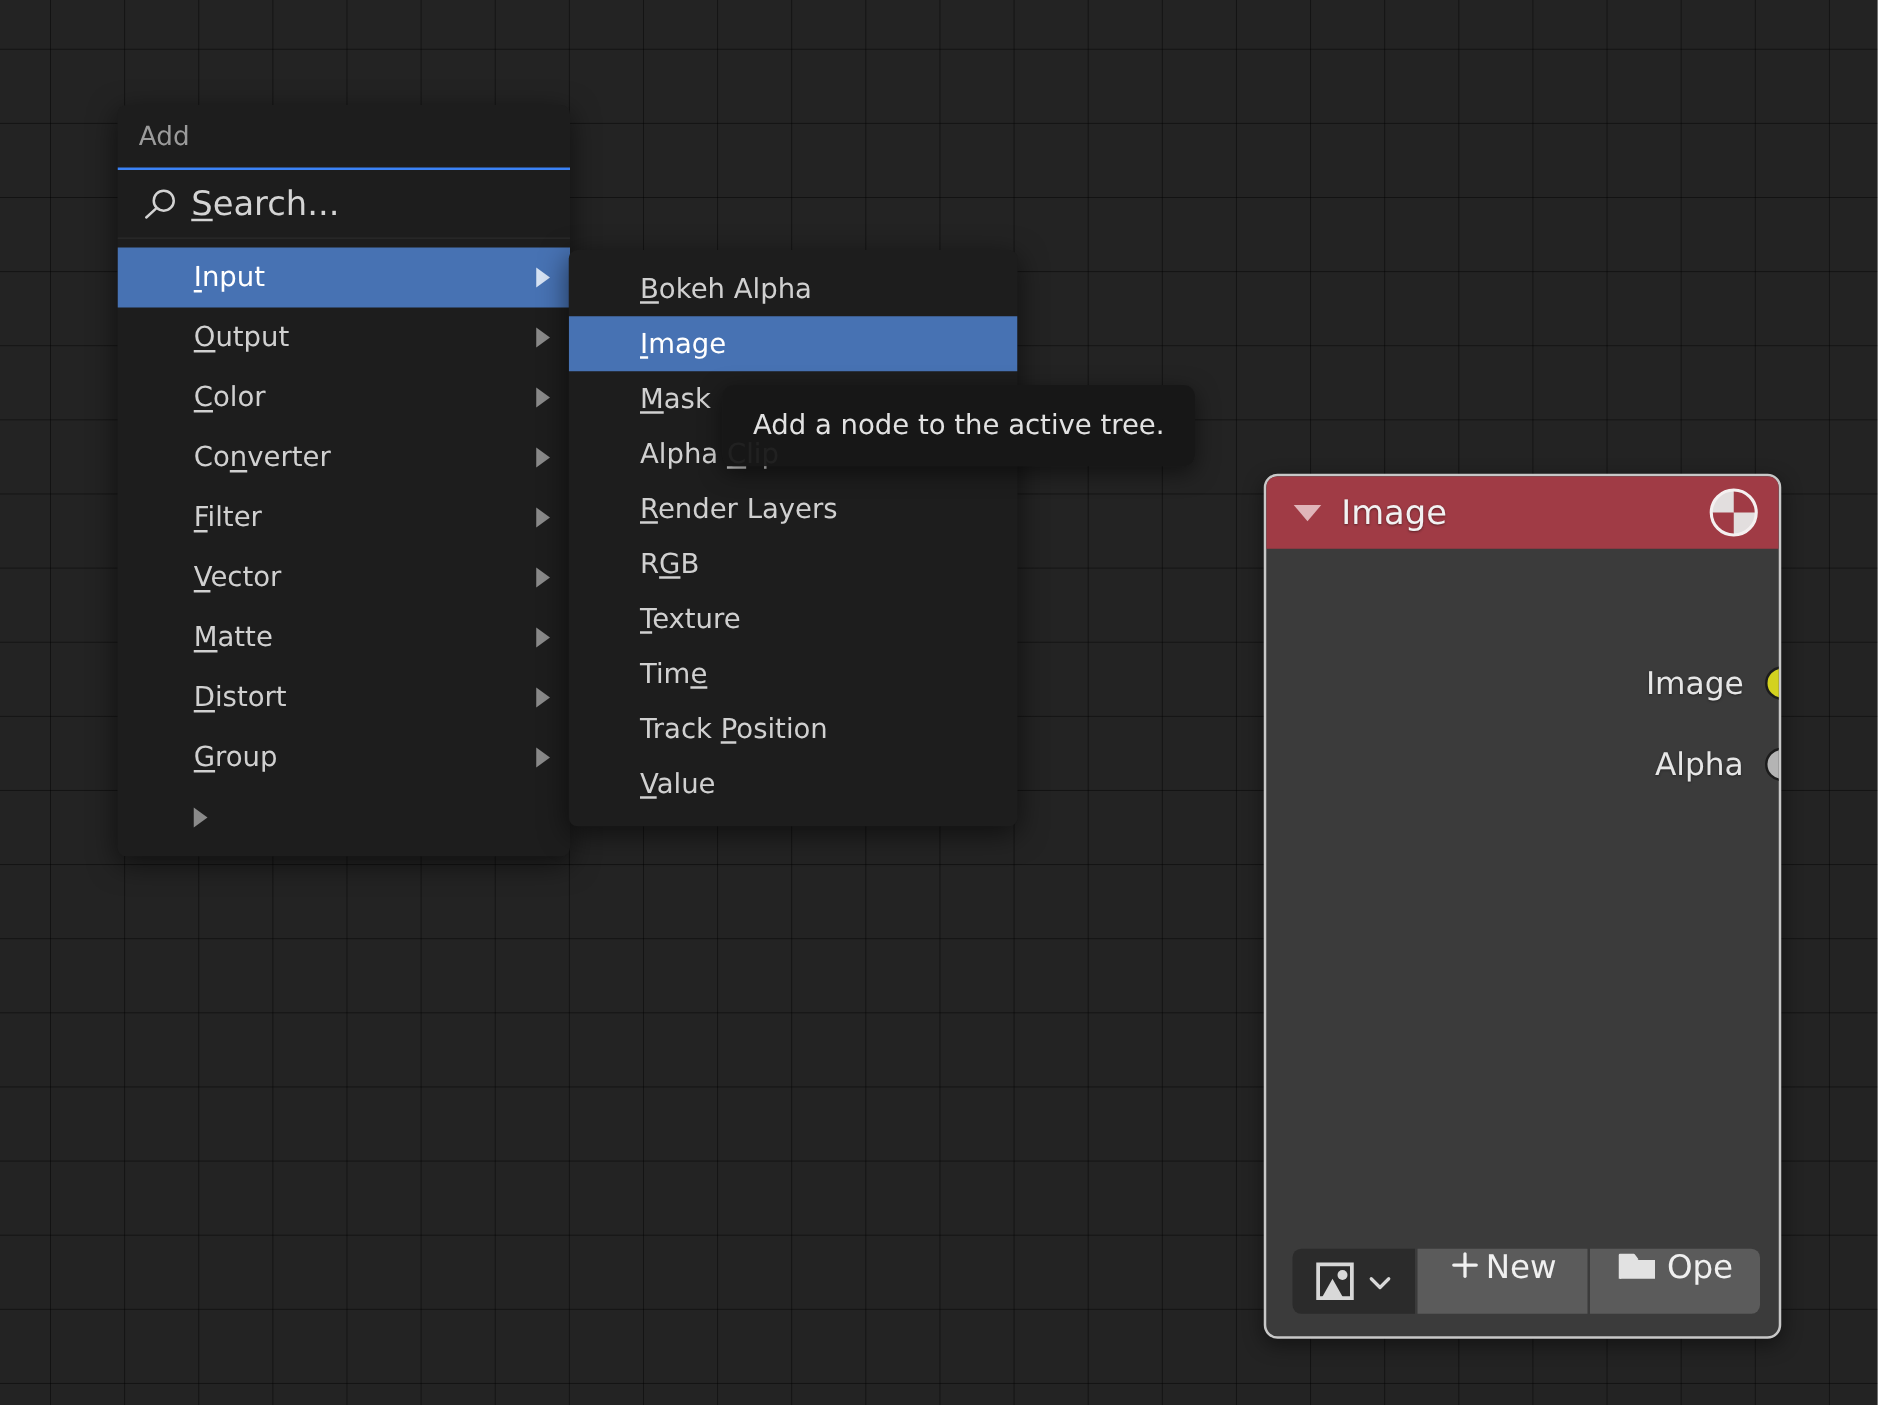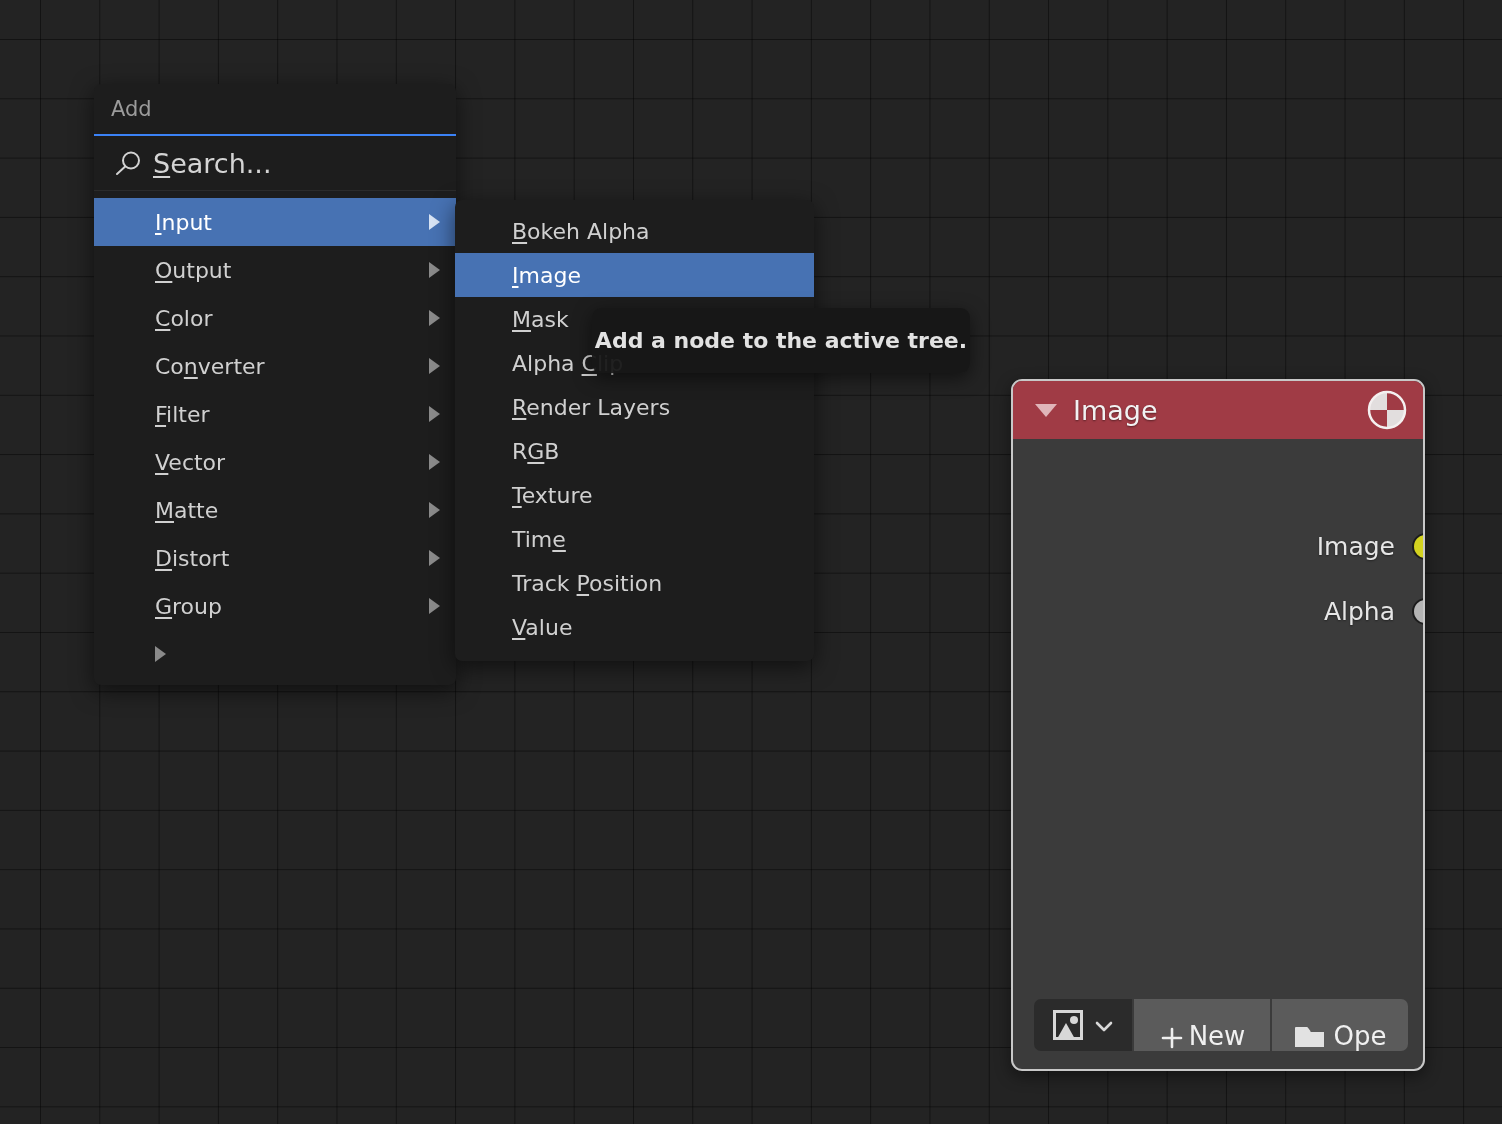--- a/index.html
+++ b/index.html
@@ -93,30 +93,29 @@
     color: #d0d0d0;
     font-size: 22px;
     cursor: default;
     white-space: nowrap;
   }
   .sub-row.selected { background: #4772b3; color: #ffffff; }
 
   
   #tooltip {
     position: absolute;
-    left: 592px; top: 308px;
+    left: 578px; top: 308px;
     width: 378px; height: 65px;
     background: rgba(23,23,23,0.95);
     border-radius: 9px;
     display: flex; align-items: center; justify-content: center;
     color: #e2e2e2;
     font-size: 22px;
     box-shadow: 0 5px 18px rgba(0,0,0,0.5);
     pointer-events: none;
-    font-weight: bold;
   }
 
   
   #image-node {
     position: absolute;
     left: 1011px; top: 379px;
     width: 414px; height: 692px;
     background: #3b3b3b;
     border: 2px solid #c8c8c8;
     border-radius: 11px;
@@ -180,21 +179,21 @@
     background: #2b2b2b;
     border-radius: 7px 0 0 7px;
     display: flex; align-items: center; justify-content: center;
     gap: 6px;
     cursor: pointer;
   }
   .img-icon { width: 36px; height: 32px; flex: none; }
   .chev { width: 20px; height: 14px; flex: none; }
   .new-btn, .open-btn {
     background: #5b5b5b;
-    display: flex; align-items: flex-end; justify-content: center;
+    display: flex; align-items: flex-start; justify-content: center;
     color: #f0f0f0; font-size: 26px;
     cursor: pointer;
     padding: 0 14px;
     white-space: nowrap;
   }
   .new-btn { width: 136px; gap: 4px; margin-left: 2px; }
   .plus-icon { width: 26px; height: 26px; flex: none; }
   .open-btn { width: 136px; gap: 6px; margin-left: 2px; border-radius: 0 7px 7px 0; overflow: hidden; }
   .folder-icon { width: 34px; height: 28px; flex: none; }
 </style>

